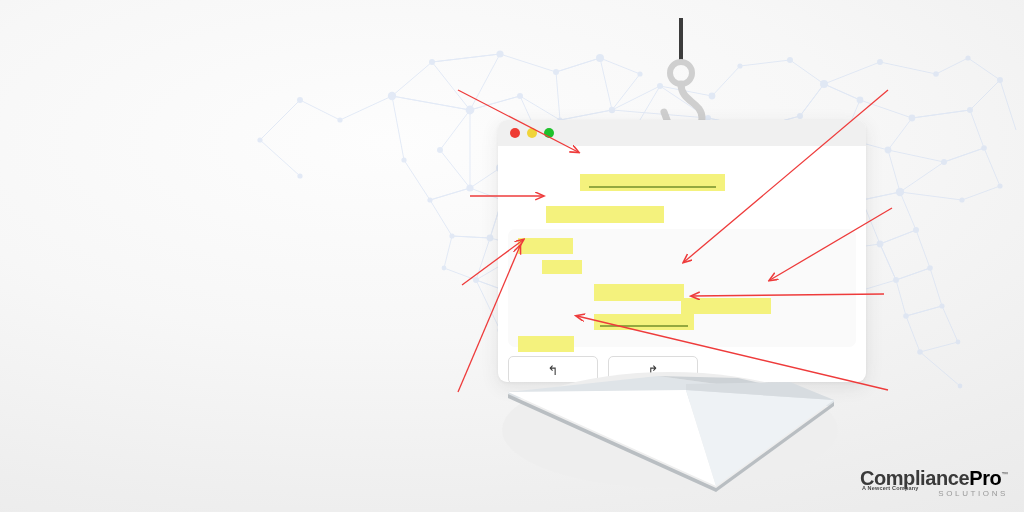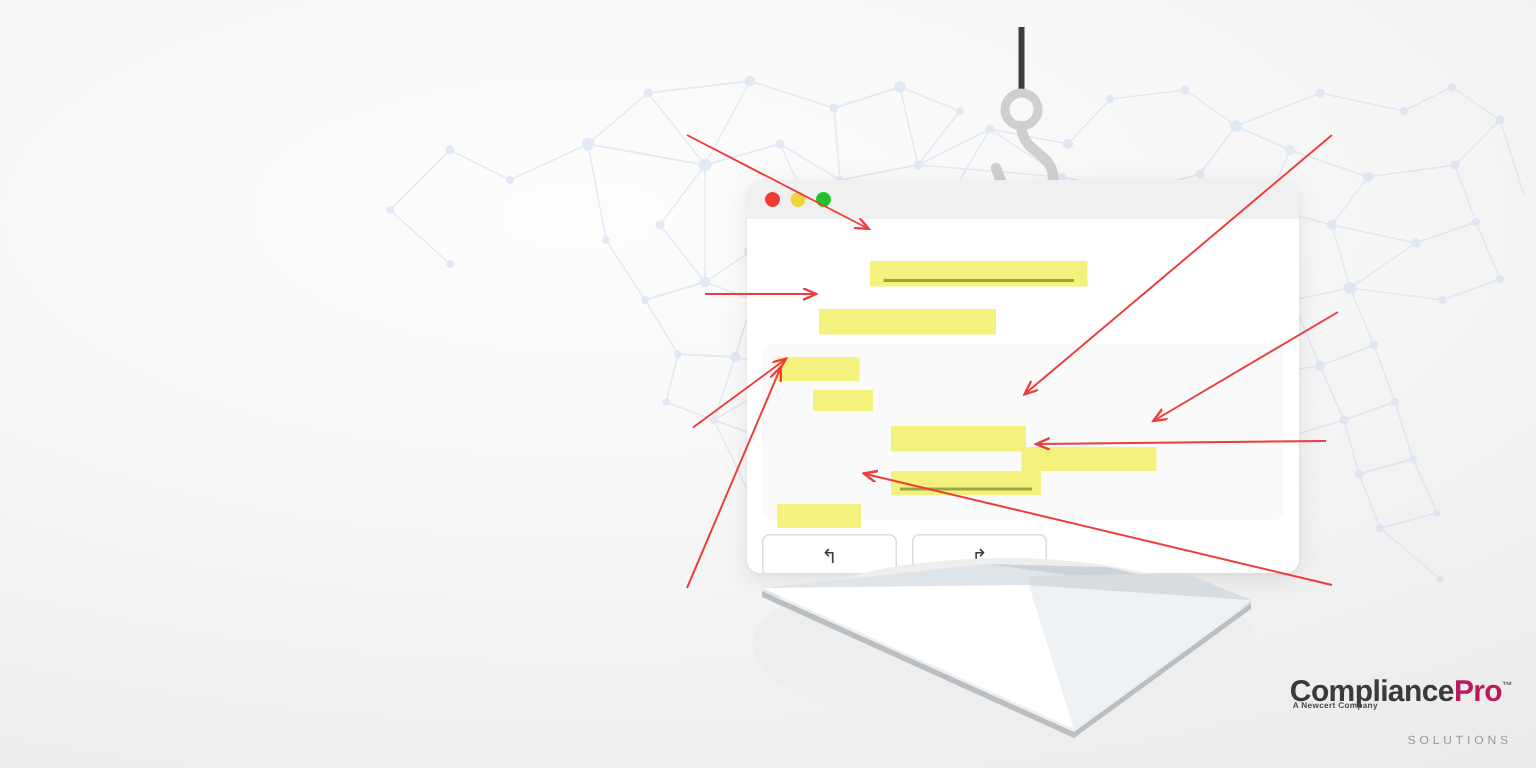--- a/index.html
+++ b/index.html
@@ -51,24 +51,24 @@
 
   
   .envelope{position:absolute;left:490px;top:370px;width:360px;height:125px;}
 
   
   .arrows{position:absolute;left:0;top:0;width:1024px;height:512px;pointer-events:none;}
 
   
   .logo{position:absolute;right:16px;bottom:14px;text-align:right;line-height:1;}
   .logo .l1{font-size:20px;font-weight:bold;letter-spacing:-.4px;color:#3a3a3a;position:relative;}
-  .logo .l1 .pro{color:#be185d;}
+  .logo .l1 .pro{color:#000000;}
   .logo .l1 .tm{font-size:7px;vertical-align:super;color:#6a6a6a;}
   .logo .sub{font-size:5.5px;color:#4a4a4a;position:absolute;left:2px;top:18px;letter-spacing:.2px;}
-  .logo .l2{font-size:8px;letter-spacing:2.6px;color:#9a9a9a;margin-top:19px;}
+  .logo .l2{font-size:8px;letter-spacing:2.6px;color:#9a9a9a;margin-top:2px;}
 </style>
 </head>
 <body>
 
 <div class="stage">
 
   <div class="mapwrap">
     <svg width="1024" height="512" viewBox="0 0 1024 512" xmlns="http://www.w3.org/2000/svg">
       <g stroke="#cfdcf2" stroke-width="1" fill="none">
 

